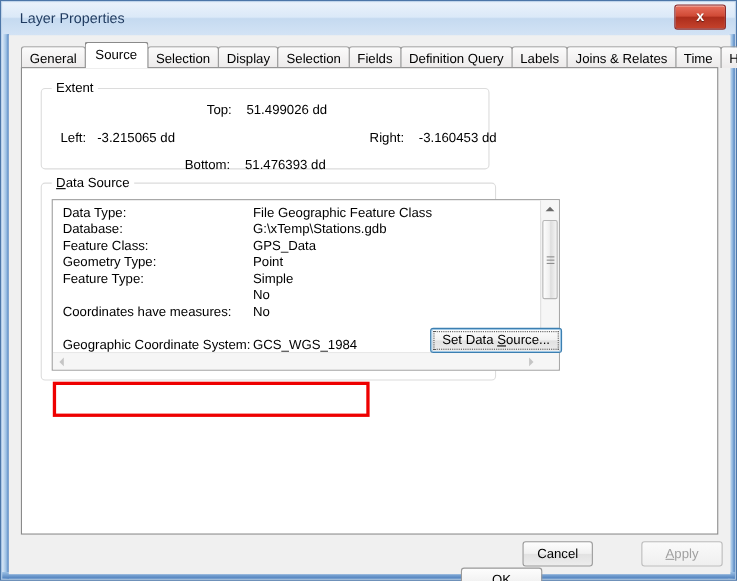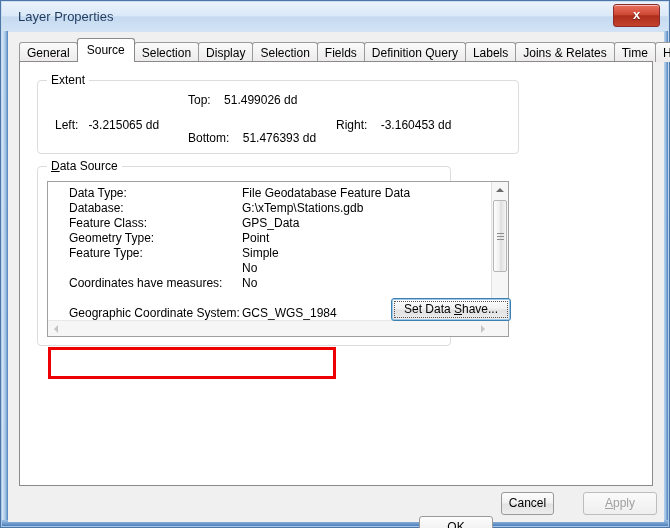--- a/index.html
+++ b/index.html
@@ -144,32 +144,32 @@
     top: -8px;
     left: 9px;
     background: #ffffff;
     padding: 0 4px;
     font-size: 12px;
     color: #000;
     white-space: nowrap;
   }
   .acc { text-decoration: underline; }
 
-  #extent-group { left: 17px; top: 18px; width: 482px; height: 74px; }
+  #extent-group { left: 17px; top: 18px; width: 408px; height: 74px; }
   #datasource-group { left: 17px; top: 104px; width: 414px; height: 180px; }
 
   
   .extent-row { position: absolute; white-space: nowrap; font-size: 12px; }
   .ex-label { display: inline-block; text-align: right; }
   .ex-value { display: inline-block; }
 
   #extent-top    { left: 150px; top: 12px; }
   #extent-left   { left: 17px;  top: 37px; }
   #extent-right  { left: 298px; top: 37px; }
-  #extent-bottom { left: 130px; top: 50px; margin-left: 20px; }
+  #extent-bottom { left: 130px; top: 62px; }
 
   
   .listbox {
     position: absolute;
     left: 9px;
     top: 14px;
     width: 462px;
     height: 156px;
     background: #ffffff;
     border: 1px solid #9f9f9f;
@@ -182,21 +182,20 @@
     right: 17px;
     bottom: 16px;
     overflow: hidden;
   }
   .ds-row {
     position: relative;
     height: 15px;
     line-height: 15px;
     font-size: 12px;
     white-space: nowrap;
-    margin-left: 12px;
   }
   .ds-rows { position: absolute; left: 9px; top: 4px; right: 2px; }
   .ds-key { position: absolute; left: 0; }
   .ds-val { position: absolute; left: 173px; }
 
   
   .vscroll {
     position: absolute;
     right: 0; top: 0;
     width: 17px;
@@ -317,21 +316,21 @@
     border: 1px dotted #555;
   }
   #set-data-source-button {
     left: 371px;
     top: 236px;
     width: 120px;
     height: 23px;
     line-height: 21px;
   }
   #ok-button     { left: 411px; top: 484px; width: 74px; height: 28px; line-height: 21px; }
-  #cancel-button { left: 493px; top: 460px; width: 53px; height: 23px; line-height: 21px; }
+  #cancel-button { left: 467px; top: 460px; width: 64px; height: 23px; line-height: 21px; }
   #apply-button  { left: 575px; top: 460px; width: 74px; height: 23px; line-height: 21px; }
 </style>
 </head>
 <body>
 
 <div class="window">
 
   <div class="titlebar">
     <div class="title-text">Layer Properties</div>
     <div class="close-button">
@@ -392,21 +391,21 @@
       <div class="groupbox" id="datasource-group">
         <div class="group-caption">
           <span class="acc">D</span><span>ata Source</span>
         </div>
 
         <div class="listbox">
           <div class="list-content">
             <div class="ds-rows" id="ds-rows">
                 <div class="ds-row">
                   <span class="ds-key">Data Type:</span>
-                  <span class="ds-val">File Geodatabase Feature Data</span>
+                  <span class="ds-val">File Geographic Feature Class</span>
                 </div>
                 <div class="ds-row">
                   <span class="ds-key">Database:</span>
                   <span class="ds-val">G:\xTemp\Stations.gdb</span>
                 </div>
                 <div class="ds-row">
                   <span class="ds-key">Feature Class:</span>
                   <span class="ds-val">GPS_Data</span>
                 </div>
                 <div class="ds-row">
@@ -459,21 +458,21 @@
               <div class="hs-tri right"></div>
             </div>
           </div>
           <div class="corner-box"></div>
         </div>
       </div>
 
       <div class="annotation"></div>
 
       <div class="btn focused" id="set-data-source-button">
-        <span>Set Data </span><span class="acc">S</span><span>have...</span>
+        <span>Set Data </span><span class="acc">S</span><span>ource...</span>
         <div class="focus-ring"></div>
       </div>
 
     </div>
 
     <div class="btn" id="ok-button">OK</div>
     <div class="btn" id="cancel-button">Cancel</div>
     <div class="btn disabled" id="apply-button">
       <span class="acc">A</span><span>pply</span>
     </div>

